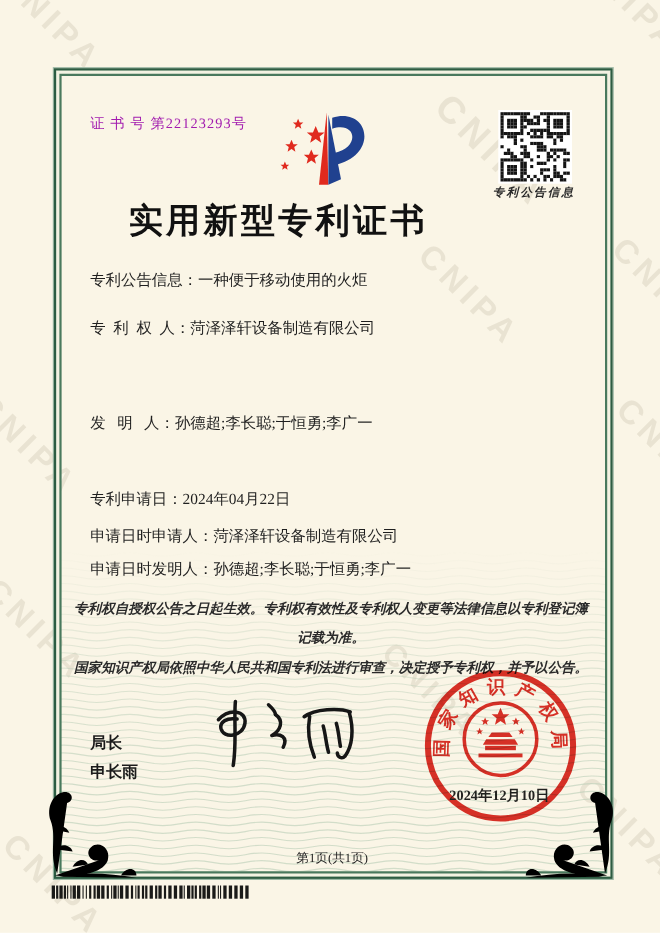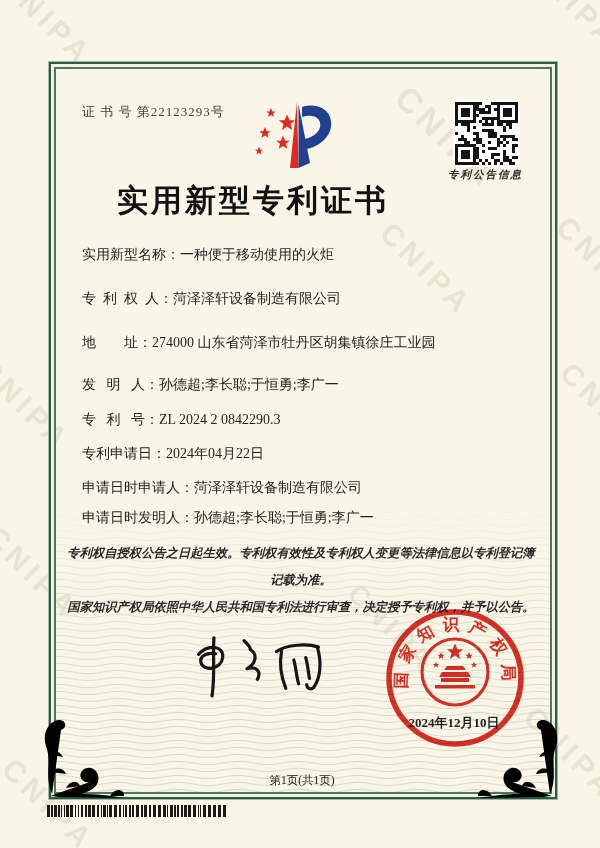--- a/index.html
+++ b/index.html
@@ -14,21 +14,21 @@
          border:2px solid #2c5c42;
          box-shadow:inset 0 0 0 3px #f3f2e2, inset 0 0 0 5px #49795d, 0 0 0 1px #9db9a6;
          background:transparent;}
   
   .waves{position:absolute;left:53px;top:500px;width:497px;height:292px;overflow:hidden;
          -webkit-mask-image:linear-gradient(to bottom,transparent,rgba(0,0,0,.55) 30%,rgba(0,0,0,.9) 70%);
          mask-image:linear-gradient(to bottom,transparent,rgba(0,0,0,.55) 30%,rgba(0,0,0,.9) 70%);}
   .waves svg path{fill:none;stroke:#b7cdb5;stroke-width:1;opacity:.65;}
   .corner{position:absolute;width:105px;height:105px;}
   
-  .certno{position:absolute;left:82px;top:103px;font-size:13px;letter-spacing:1px;color:#404040;}
+  .certno{position:absolute;left:82px;top:103px;font-size:13px;letter-spacing:1px;color:#a21caf;}
   .title{position:absolute;left:0;top:180px;width:506px;text-align:center;font-size:31px;
          font-weight:bold;letter-spacing:3px;color:#111;}
   .qrwrap{position:absolute;left:453px;top:100px;width:63px;height:63px;background:#fff;padding:2px;}
   #qr{display:grid;grid-template-columns:repeat(21,3px);grid-auto-rows:3px;}
   .qm.b{background:#141414;} .qm.w{background:#fff;}
   .qrcap{position:absolute;left:433px;top:168px;width:105px;text-align:center;font-size:10.5px;
          font-style:italic;font-weight:600;letter-spacing:2px;color:#2a2a2a;}
   
   .row{position:absolute;left:82px;width:470px;font-size:14px;color:#1f1f1f;}
   .lab{white-space:pre;}
@@ -599,49 +599,49 @@
         <div class="qm b"></div>
         <div class="qm b"></div>
         <div class="qm w"></div>
       </div>
     </div>
   <div class="qrcap">专利公告信息</div>
 
   <div class="title">实用新型专利证书</div>
 
   <div class="row" style="top:246px">
-    <span class="lab">实用新型名称：</span><span class="val">一种便于移动使用的火炬</span>
+    <span class="lab">专利公告信息：</span><span class="val">一种便于移动使用的火炬</span>
   </div>
   <div class="row" style="top:290px">
     <span class="lab">专  利  权  人：</span><span class="val">菏泽泽轩设备制造有限公司</span>
   </div>
-  <div class="row" style="top:334px">
-    <span class="lab">地        址：</span><span class="val">274000 山东省菏泽市牡丹区胡集镇徐庄工业园</span>
-  </div>
   <div class="row" style="top:376px">
     <span class="lab">发   明   人：</span><span class="val">孙德超;李长聪;于恒勇;李广一</span>
   </div>
   <div class="row" style="top:411px">
-    <span class="grp"><span class="lab">专   利   号：</span><span class="val">ZL 2024 2 0842290.3</span></span>
   </div>
   <div class="row" style="top:445px">
     <span class="grp"><span class="lab">专利申请日：</span><span class="val">2024年04月22日</span></span>
   </div>
   <div class="row" style="top:479px">
     <span class="lab">申请日时申请人：</span><span class="val">菏泽泽轩设备制造有限公司</span>
   </div>
   <div class="row" style="top:509px">
     <span class="lab">申请日时发明人：</span><span class="val">孙德超;李长聪;于恒勇;李广一</span>
   </div>
 
   <div class="notice">
     <div>专利权自授权公告之日起生效。专利权有效性及专利权人变更等法律信息以专利登记簿记载为准。</div>
     <div>国家知识产权局依照中华人民共和国专利法进行审查，决定授予专利权，并予以公告。</div>
   </div>
 
+  <div class="signer">
+    <div>局长</div>
+    <div>申长雨</div>
+  </div>
 
   <svg class="sig" width="160" height="72" viewBox="0 0 160 72">
     <g transform="rotate(-2 80 36)">
       <path d="M30,6 C28,22 30,44 26,64"></path>
       <path d="M14,22 C24,12 40,14 38,26 C36,38 18,40 16,30 C15,24 22,20 31,22"></path>
       <path d="M60,10 C64,14 66,17 66,19"></path>
       <path d="M66,19 C74,25 70,34 62,38 C70,36 77,40 72,49"></path>
       <path d="M92,22 C102,15 124,15 134,19"></path>
       <path d="M97,22 C94,36 96,48 100,59"></path>
       <path d="M133,19 C137,35 135,50 128,59 C125,62 121,60 121,56"></path>

